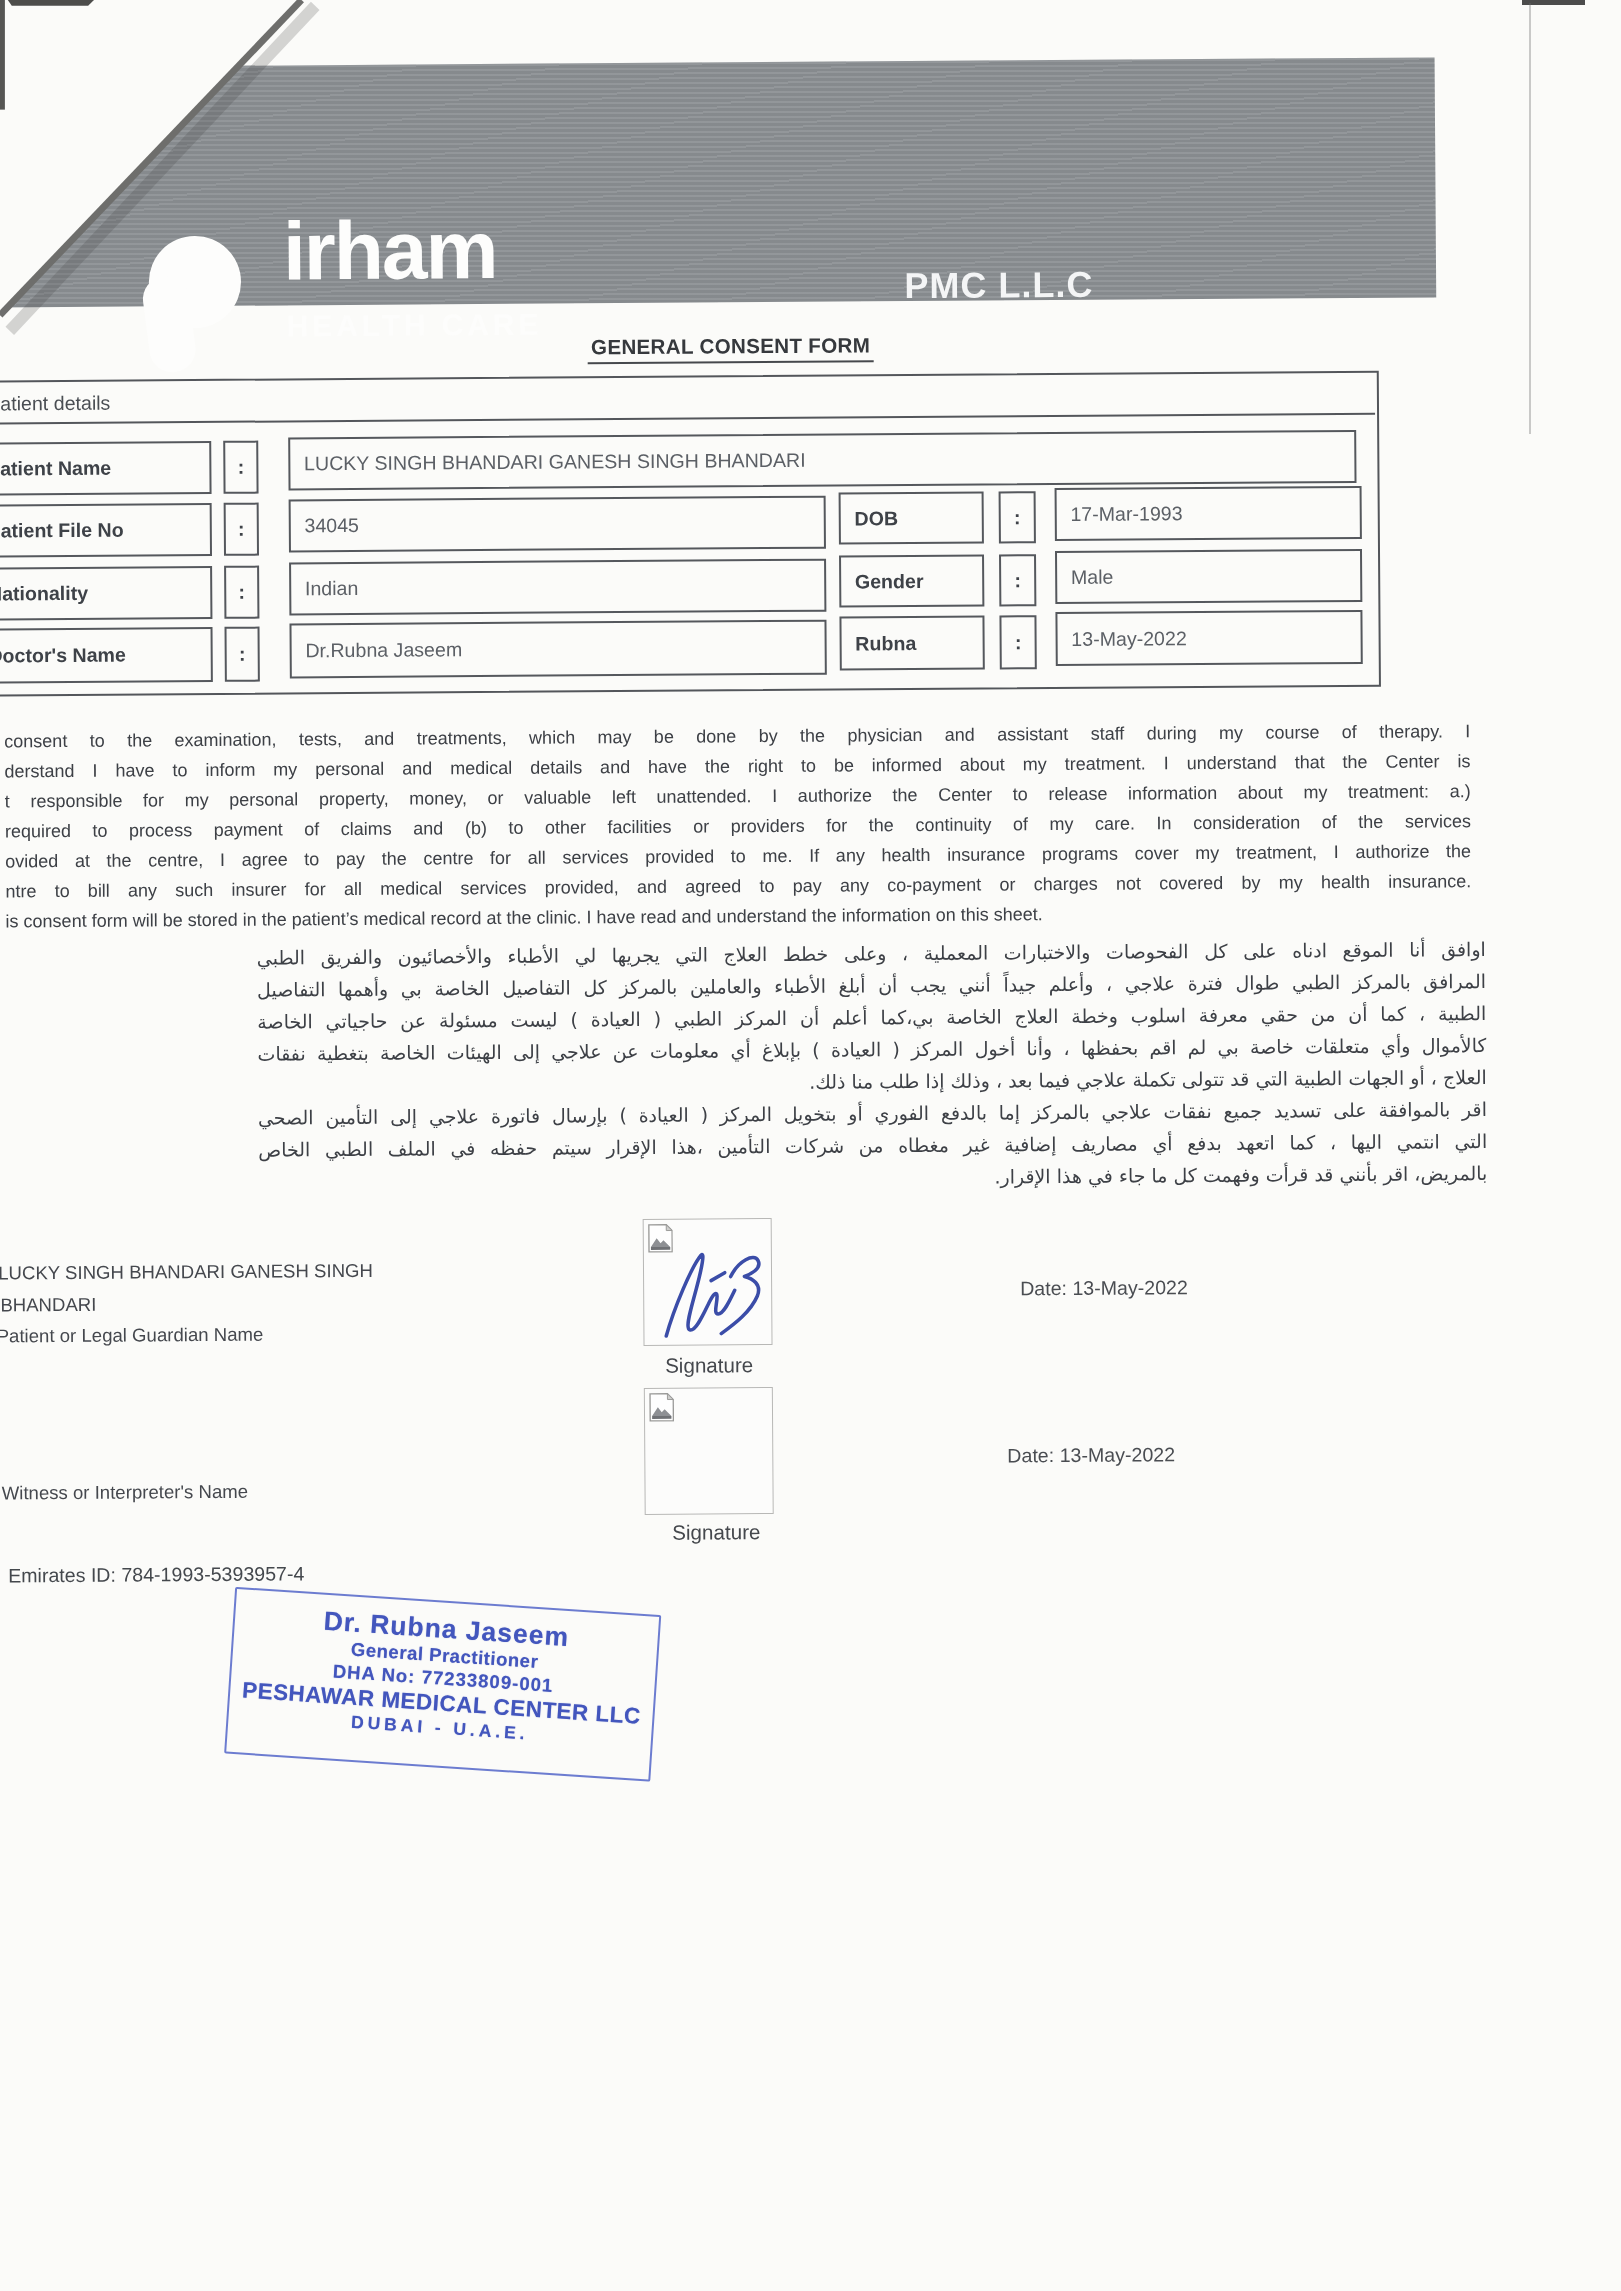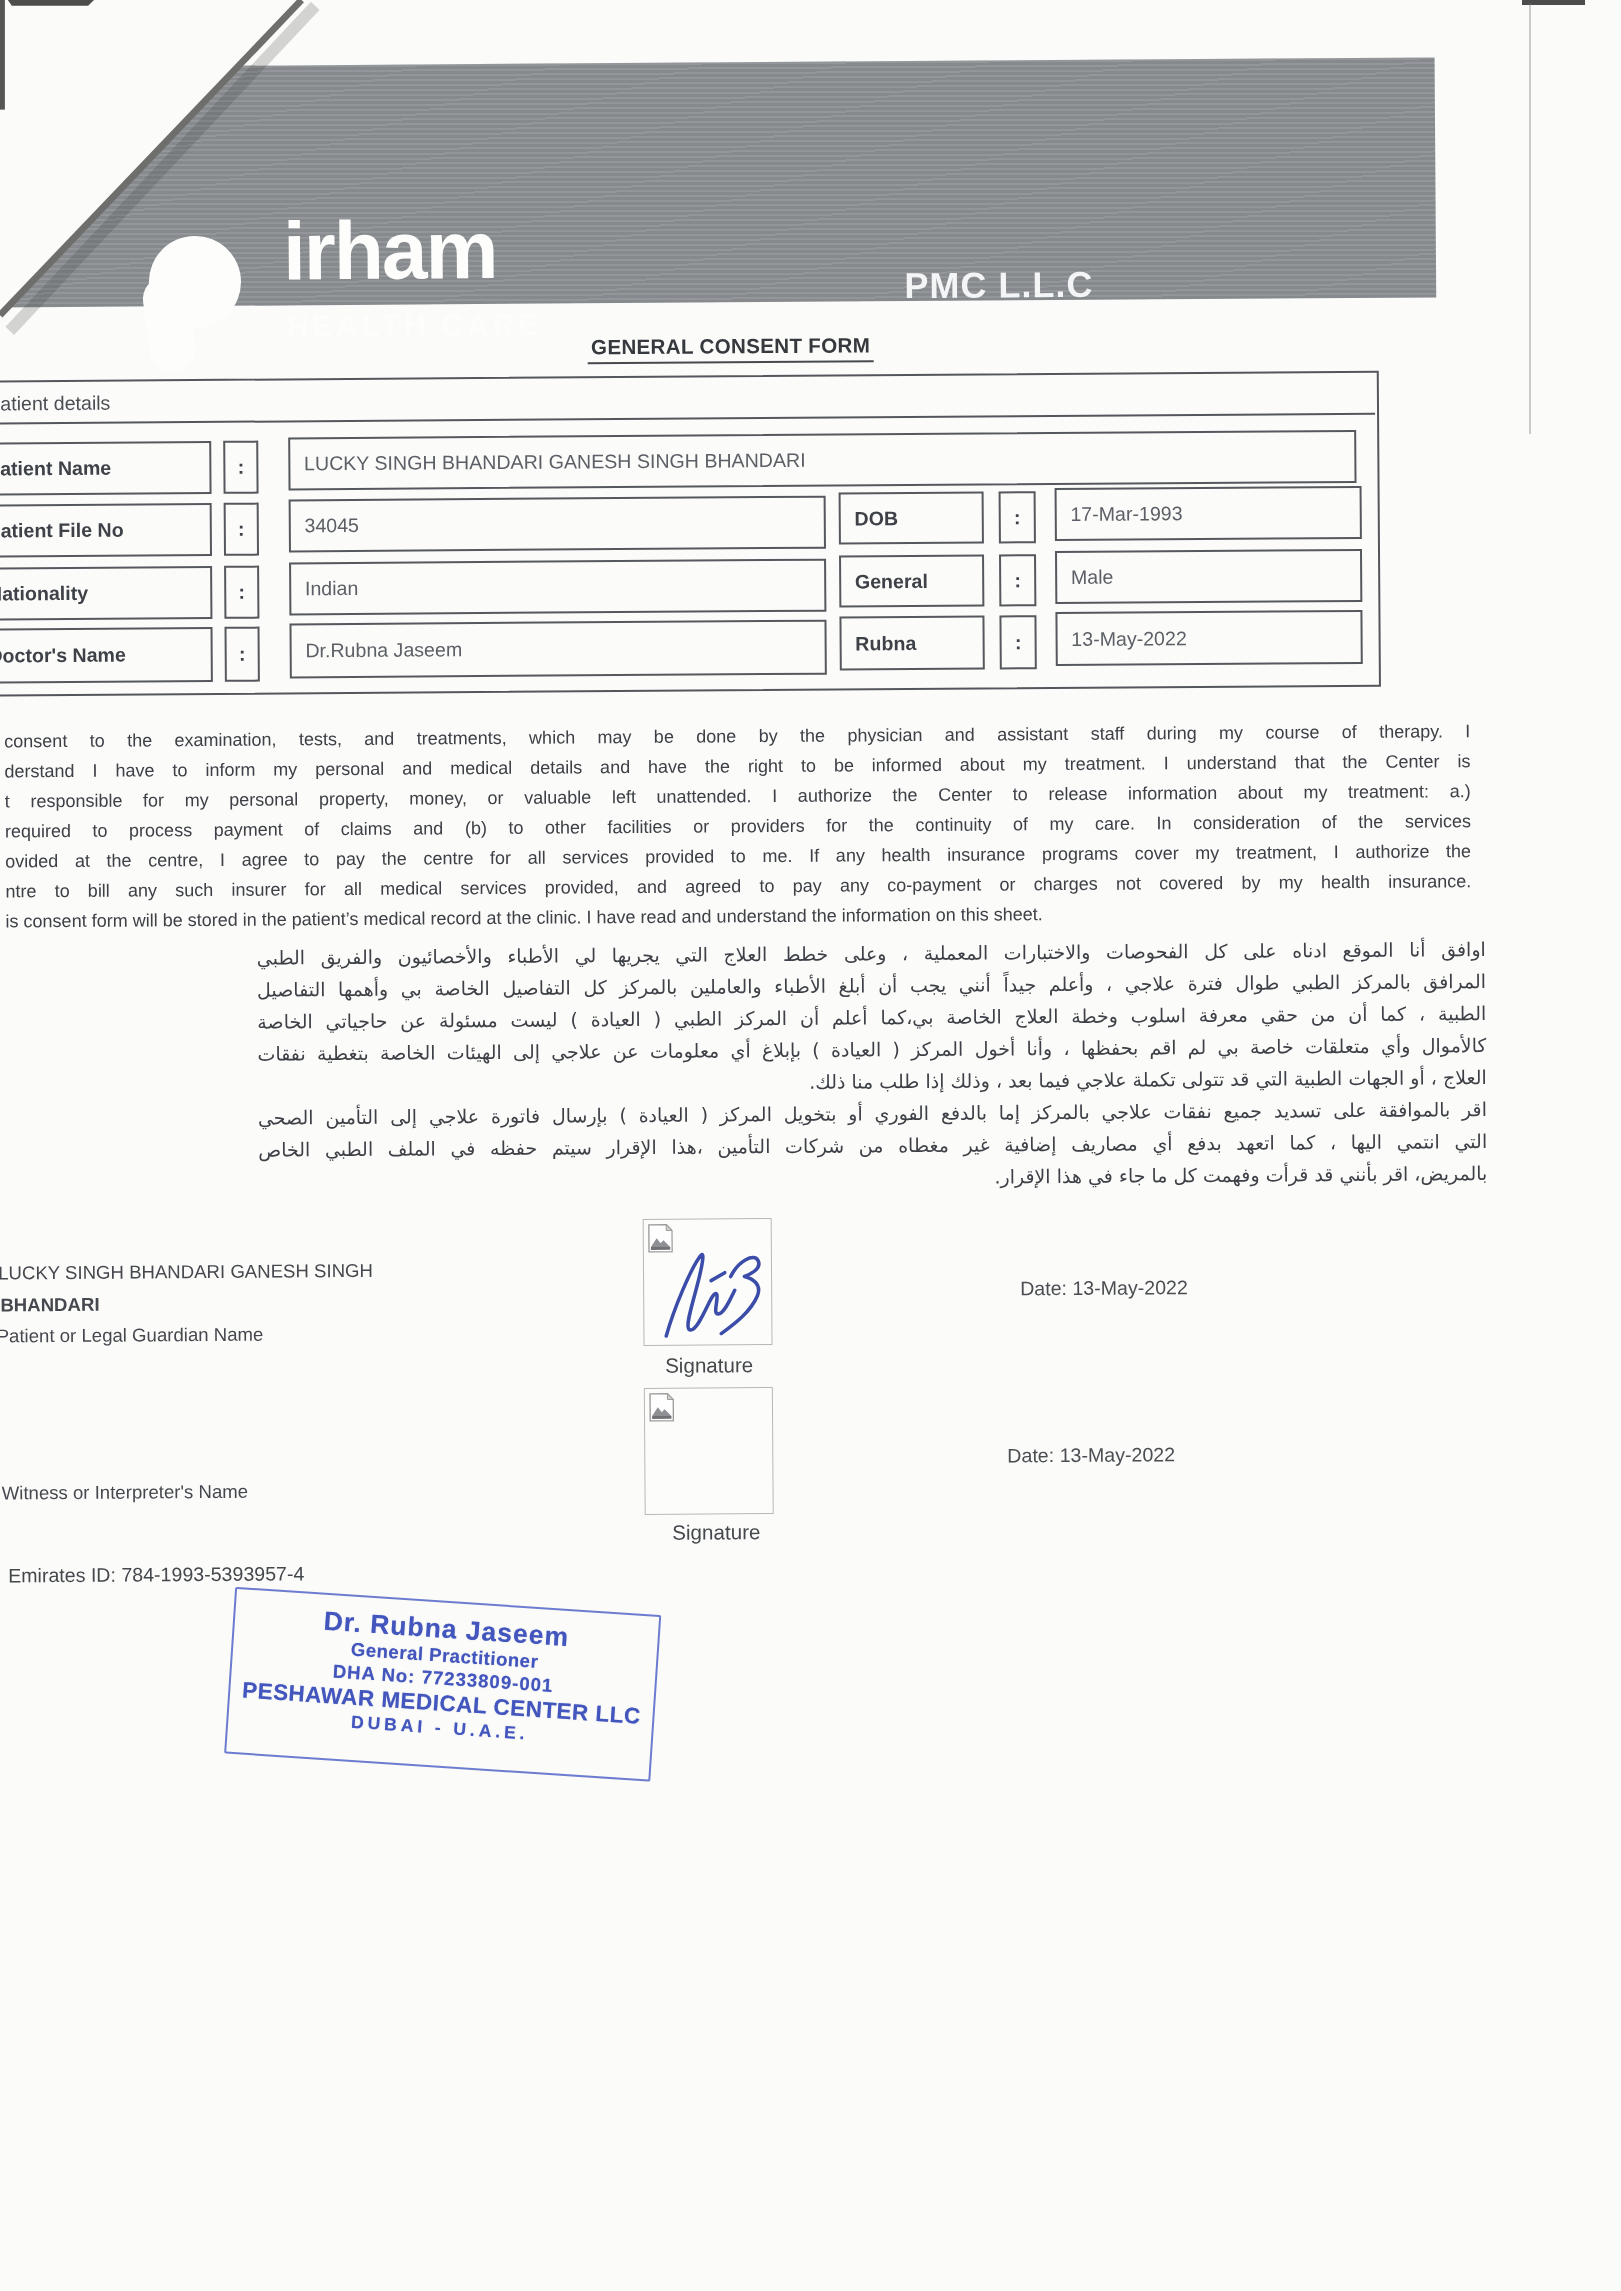--- a/index.html
+++ b/index.html
@@ -113,21 +113,21 @@
     </div>
 
   <div class="abs fbox lab" style="left:-29px;top:567px;width:240px;height:53px;line-height:49px;">
       <span class="txt">Nationality</span>
     </div>
   <div class="abs fbox sep" style="left:223px;top:567px;width:35px;height:53px;line-height:49px;">:</div>
   <div class="abs fbox val" style="left:288px;top:564px;width:537px;height:53px;line-height:49px;">
       <span class="txt">Indian</span>
     </div>
   <div class="abs fbox lab" style="left:838px;top:561px;width:145px;height:52px;line-height:48px;">
-      <span class="txt">General</span>
+      <span class="txt">Gender</span>
     </div>
   <div class="abs fbox sep" style="left:998px;top:561px;width:37px;height:52px;line-height:48px;">:</div>
   <div class="abs fbox val" style="left:1054px;top:558px;width:307px;height:53px;line-height:49px;">
       <span class="txt">Male</span>
     </div>
 
   <div class="abs fbox lab" style="left:-29px;top:628px;width:240px;height:55px;line-height:51px;">
       <span class="txt">Doctor's Name</span>
     </div>
   <div class="abs fbox sep" style="left:223px;top:628px;width:35px;height:55px;line-height:51px;">:</div>
@@ -157,21 +157,21 @@
     <div class="ar-line just">المرافق بالمركز الطبي طوال فترة علاجي ، وأعلم جيداً أنني يجب أن أبلغ الأطباء والعاملين بالمركز كل التفاصيل الخاصة بي وأهمها التفاصيل</div>
     <div class="ar-line just">الطبية ، كما أن من حقي معرفة اسلوب وخطة العلاج الخاصة بي،كما أعلم أن المركز الطبي ( العيادة ) ليست مسئولة عن حاجياتي الخاصة</div>
     <div class="ar-line just">كالأموال وأي متعلقات خاصة بي لم اقم بحفظها ، وأنا أخول المركز ( العيادة ) بإبلاغ أي معلومات عن علاجي إلى الهيئات الخاصة بتغطية نفقات</div>
     <div class="ar-line">العلاج ، أو الجهات الطبية التي قد تتولى تكملة علاجي فيما بعد ، وذلك إذا طلب منا ذلك.</div>
     <div class="ar-line just">اقر بالموافقة على تسديد جميع نفقات علاجي بالمركز إما بالدفع الفوري أو بتخويل المركز ( العيادة ) بإرسال فاتورة علاجي إلى التأمين الصحي</div>
     <div class="ar-line just">التي انتمي اليها ، كما اتعهد بدفع أي مصاريف إضافية غير مغطاه من شركات التأمين ،هذا الإقرار سيتم حفظه في الملف الطبي الخاص</div>
     <div class="ar-line">بالمريض، اقر بأنني قد قرأت وفهمت كل ما جاء في هذا الإقرار.</div>
   </div>
 
   <div class="abs name-line" style="left:-7.8px;top:1262px;">LUCKY SINGH BHANDARI GANESH SINGH</div>
-  <div class="abs name-line" style="left:-5.9px;top:1294px;font-weight:bold;">BHANDARI</div>
+  <div class="abs name-line" style="left:-5.9px;top:1294px;">BHANDARI</div>
   <div class="abs name-line" style="left:-9.8px;top:1325px;">Patient or Legal Guardian Name</div>
 
   <div class="abs sig-box" style="left:637px;top:1223px;">
     <svg class="broken-icon" viewBox="0 0 26 30">
       <path d="M1,1 L19,1 L25,7 L25,29 L1,29 Z" fill="#fefefe" stroke="#9a9a98" stroke-width="1.4"></path>
       <path d="M19,1 L19,7 L25,7 Z" fill="#cfcfcd" stroke="#9a9a98" stroke-width="1"></path>
       <path d="M3,24 L9,15 L13,20 L16,17 L23,24 Z" fill="#8e9094"></path>
       <rect x="3" y="24" width="20" height="3" fill="#6f7175"></rect>
     </svg>
     <svg style="position:absolute;left:7.8px;top:13.7px;" width="116" height="110" viewBox="0 0 118 112">

